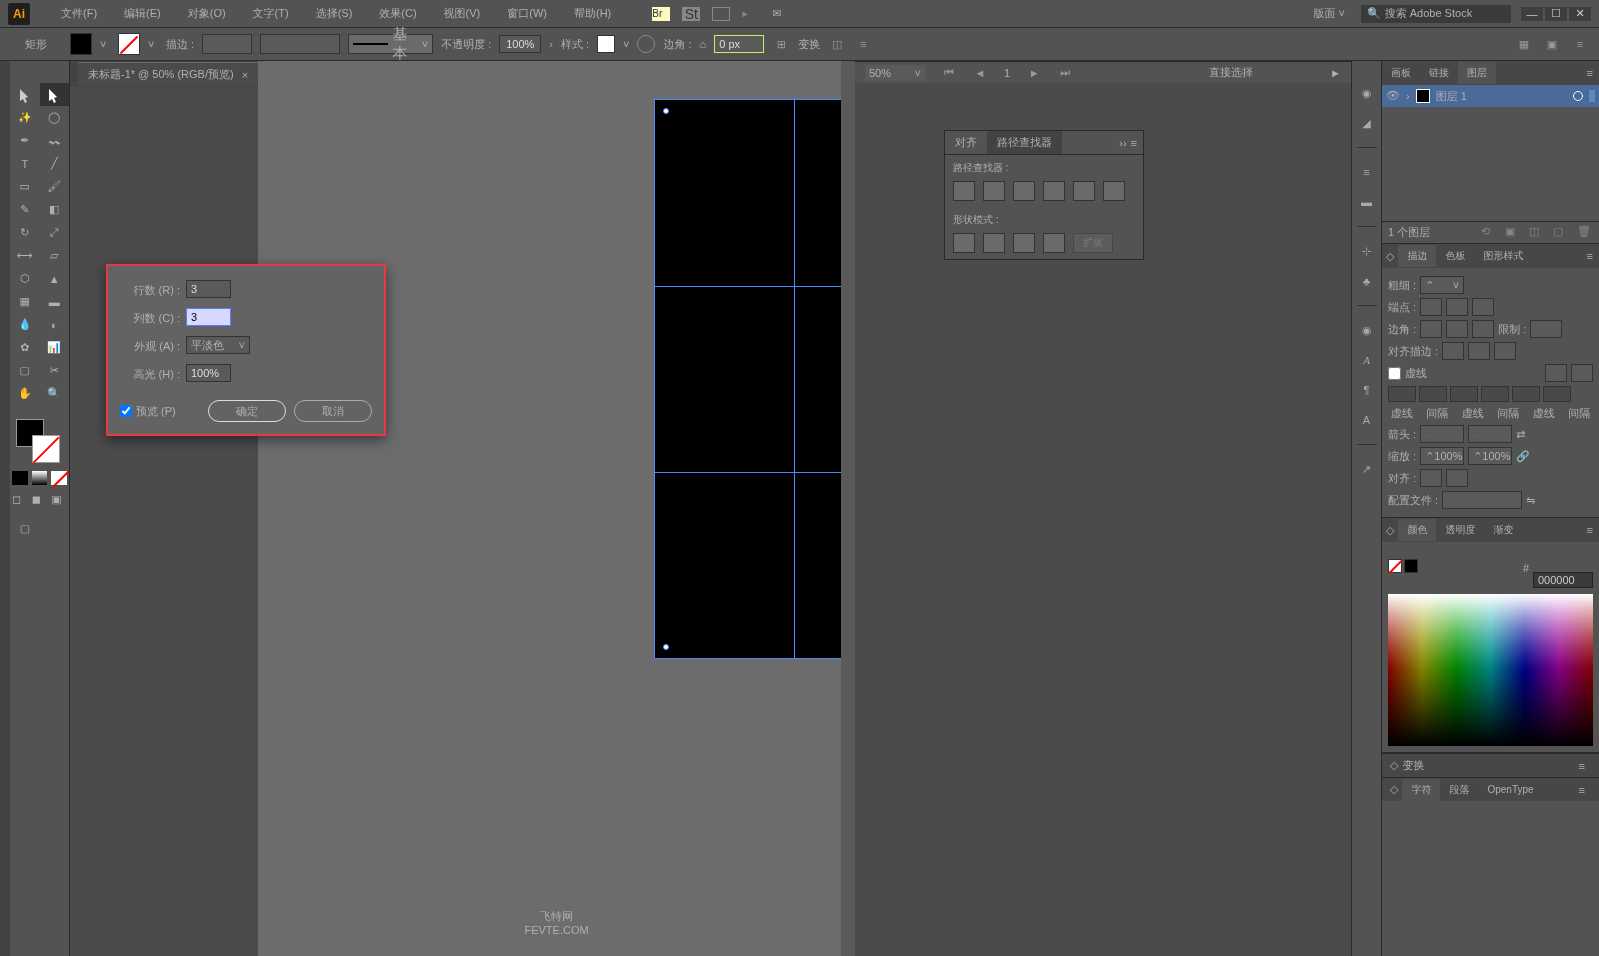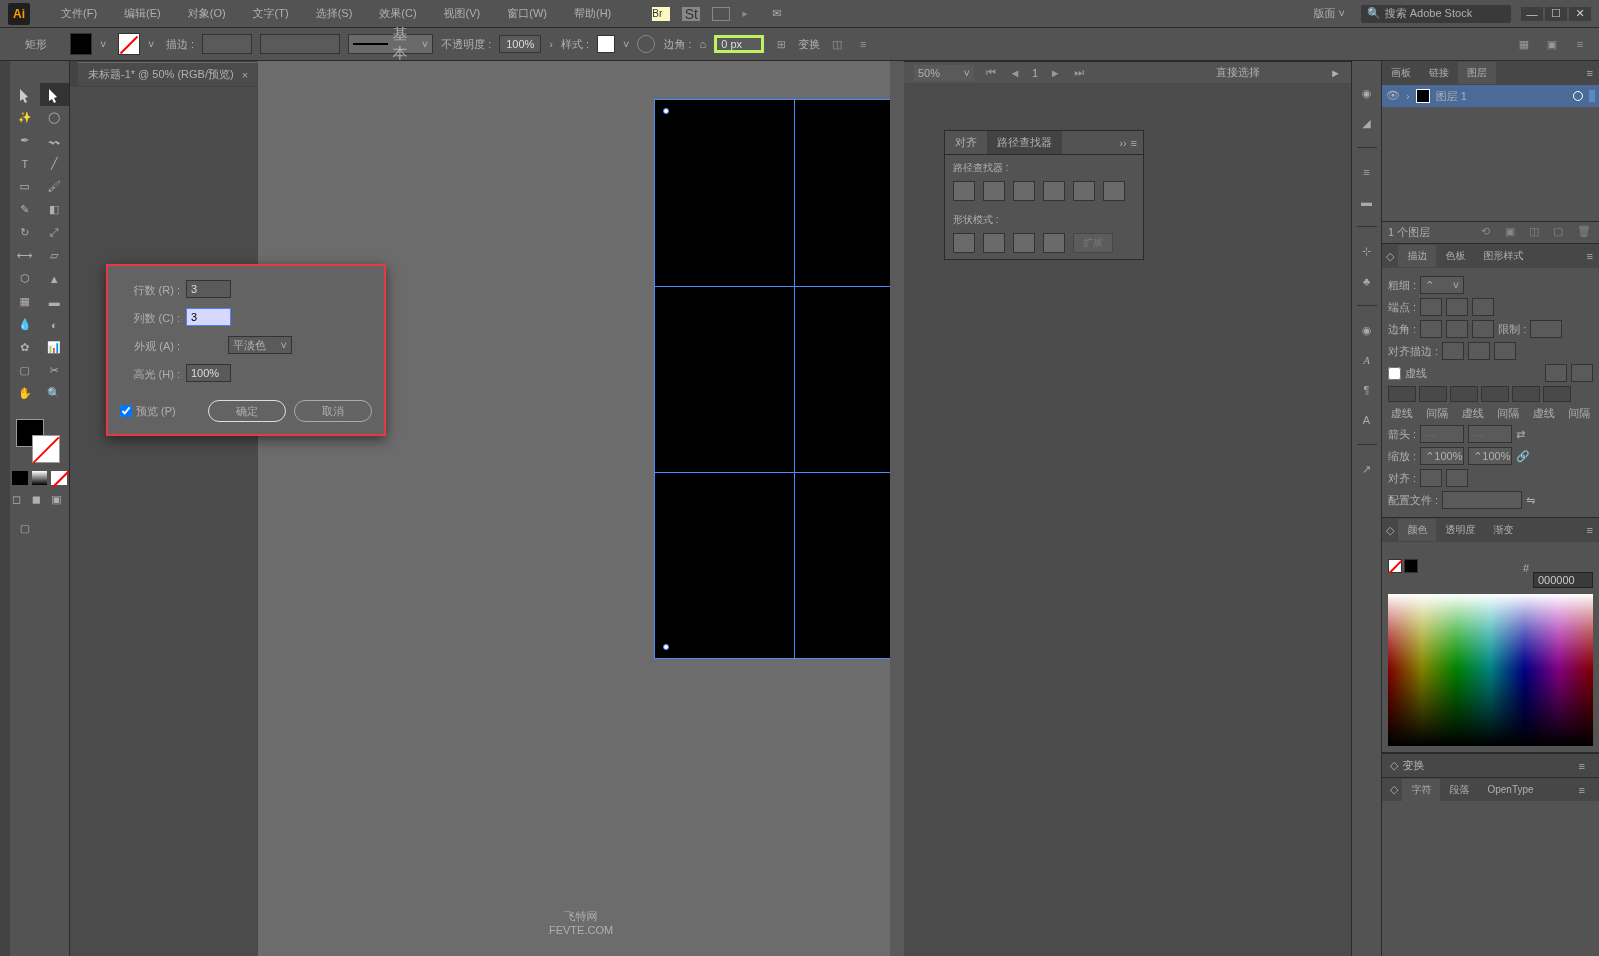--- a/index.html
+++ b/index.html
@@ -18,21 +18,21 @@
 .shape-label { width:52px; text-align:center; }
 .swatch { width:22px; height:22px; border:1px solid #333; }
 .swatch.black { background:#000; }
 .swatch.none { background:#fff; position:relative; }
 .swatch.none::after { content:""; position:absolute; width:120%; height:2px; background:red; top:50%; left:-10%; transform:rotate(-45deg);}
 .dropdown-small { width:50px; height:20px; background:#5a5a5a; border:1px solid #333; }
 .stroke-style { width:85px; height:20px; background:#6a6a6a; border:1px solid #333; display:flex; align-items:center; padding:0 4px; gap:4px;}
 .stroke-line { width:42px; height:2px; background:#000; }
 .opacity-input { width:42px; height:18px; background:#5a5a5a; border:1px solid #333; text-align:center; color:#ddd; }
 .globe-icon { width:18px; height:18px; border:1px solid #888; border-radius:50%; }
-.corner-input { width:50px; height:18px; background:#5a5a5a; border:3px solid #bef264; color:#ddd; padding:0 4px;}
+.corner-input { width:50px; height:18px; background:#5a5a5a; border:1px solid #bef264; color:#ddd; padding:0 4px;}
 .tiny-icon { width:18px; height:16px; display:inline-flex; align-items:center; justify-content:center; color:#999;}
 .cb-right { margin-left:auto; display:flex; gap:10px;}
 
 .workspace { position:absolute; top:61px; left:0; right:0; bottom:0; display:flex; }
 .tool-sidebar { width:10px; background:#434343;}
 .toolbox { width:60px; background:#535353; border-right:1px solid #2a2a2a; display:flex; flex-direction:column; padding-top:22px;}
 .tool-row { display:flex; height:23px; }
 .tool-cell { width:30px; height:23px; display:flex; align-items:center; justify-content:center; cursor:pointer; position:relative;}
 .tool-cell.active { background:#333; }
 .tool-cell svg { width:16px; height:16px; }
@@ -49,33 +49,33 @@
 .doc-tab { background:#4b4b4b; padding:4px 10px; display:flex; align-items:center; gap:8px; border-top:1px solid #666;}
 .tab-close { color:#aaa; cursor:pointer;}
 .canvas-wrap { flex:1; background:#6c6c6c; position:relative; overflow:hidden;}
 .mesh-rect { position:absolute; left:396px; top:38px; width:418px; height:560px; background:#000; border:1px solid #4a8cff;}
 .mesh-line-v { position:absolute; width:1px; height:100%; background:#4a8cff; top:0;}
 .mesh-line-h { position:absolute; height:1px; width:100%; background:#4a8cff; left:0;}
 .anchor { position:absolute; width:6px; height:6px; background:#fff; border:1px solid #4a8cff; border-radius:50%;}
 .watermark { position:absolute; bottom:20px; left:50%; transform:translateX(-50%); color:#999; font-size:13px; text-align:center;}
 .scroll-v { position:absolute; right:0; top:0; width:14px; height:100%; background:#5a5a5a;}
 
-.status-bar { height:22px; background:#535353; display:flex; align-items:center; padding:4px 10px; gap:10px; border-top:1px solid #2a2a2a;}
+.status-bar { height:22px; background:#535353; display:flex; align-items:center; padding:4px 10px; gap:17px; border-top:1px solid #2a2a2a;}
 .zoom-sel { width:60px; height:16px; background:#5a5a5a; display:flex; align-items:center; padding:0 4px; justify-content:space-between;}
 .nav-btn { width:14px; height:14px; color:#999; display:flex; align-items:center; justify-content:center; cursor:pointer;}
 
 
 .dialog { position:absolute; left:106px; top:264px; width:280px; background:linear-gradient(#707070,#606060); border:2px solid #e63946; box-shadow:0 4px 12px rgba(0,0,0,0.5); z-index:100;}
 .dialog-title { background:linear-gradient(#9a9a9a,#7a7a7a); padding:4px 8px; color:#222; font-size:11px;}
 .dialog-body { padding:14px 12px 12px 12px; background:#636363;}
 .dlg-row { display:flex; align-items:flex-end; margin-bottom:10px; gap:6px;}
 .dlg-label { width:60px; text-align:right;}
 .dlg-input { width:45px; height:18px; background:#5a5a5a; border:1px solid #333; color:#ddd; padding:0 4px;}
 .dlg-input.focus { background:#d8d8ff; border:1px solid #5080ff; color:#000;}
-.dlg-select { width:64px; height:18px; background:#5a5a5a; border:1px solid #333; display:flex; align-items:center; justify-content:space-between; padding:0 4px;margin-left:42px;}
+.dlg-select { width:64px; height:18px; background:#5a5a5a; border:1px solid #333; display:flex; align-items:center; justify-content:space-between; padding:0 4px;}
 .dlg-buttons { display:flex; align-items:center; gap:8px; margin-top:18px;}
 .dlg-check { display:flex; align-items:center; gap:4px;}
 .dlg-check input { width:12px; height:12px;}
 .dlg-btn { width:78px; height:22px; border:1px solid #aaa; border-radius:11px; background:transparent; display:flex; align-items:center; justify-content:center; cursor:pointer;}
 .dlg-btn.primary { border-color:#ddd;}
 
 
 .float-panel { position:absolute; left:944px; top:130px; width:200px; background:#535353; border:1px solid #2a2a2a; z-index:50;}
 .fp-tabs { display:flex; height:24px; border-bottom:1px solid #2a2a2a; align-items:center;}
 .fp-tab { padding:4px 10px; cursor:pointer;}

